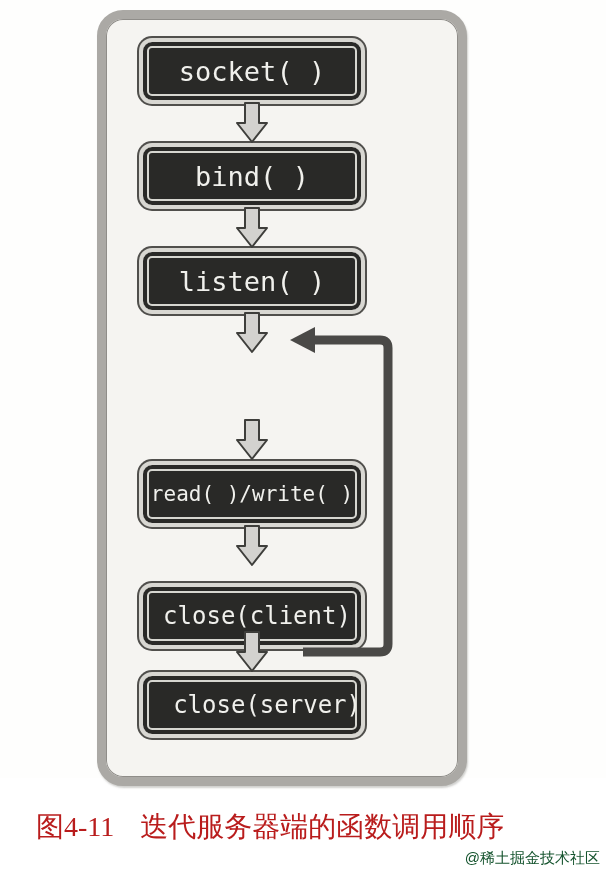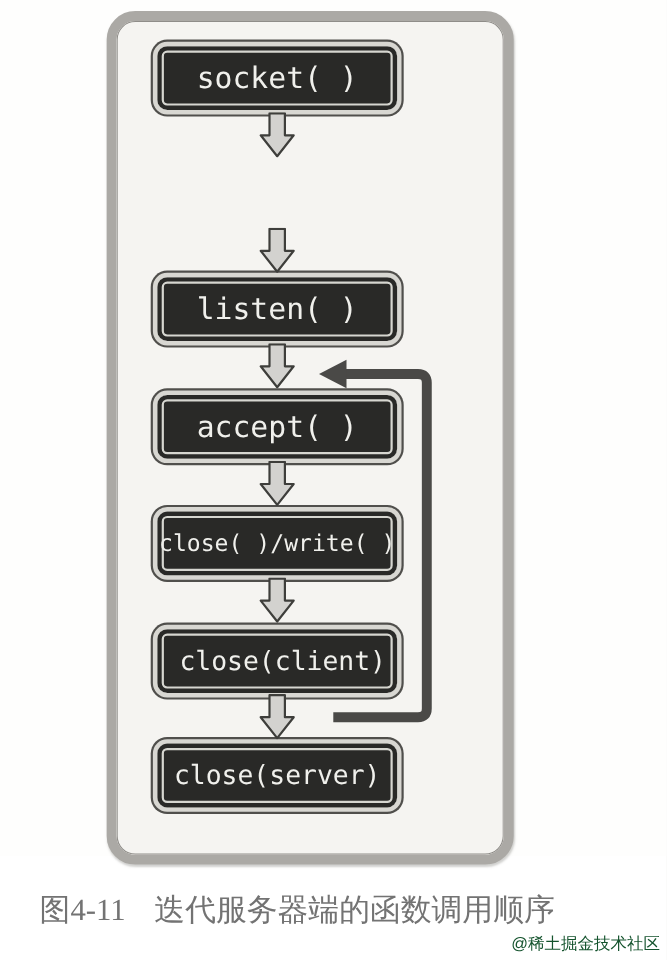--- a/index.html
+++ b/index.html
@@ -42,52 +42,52 @@
   }
   .box.fs-sm span { font-size:21px; }
   .box.fs-md span { font-size:24px; }
 
   .down-arrow { position:absolute; left:234px; width:36px; height:42px; }
   .loop-svg { position:absolute; left:0; top:0; width:606px; height:873px; pointer-events:none; }
 
   .caption {
     position:absolute; left:36px; top:808px;
     font-family:"Liberation Serif","DejaVu Serif",serif;
-    font-size:28px; color:#737373; white-space:nowrap;
+    font-size:28px; color:#b91c1c; white-space:nowrap;
   }
   .caption .fig-label { margin-right:26px; }
 
   .watermark {
     position:absolute; right:6px; top:849px;
     font-size:15px; color:#14532d; white-space:nowrap;
   }
 </style>
 </head>
 <body>
 
 <div class="page">
 
   <div class="panel"></div>
 
   <div class="box" style="top:38px;">
       <span>socket( )</span>
     </div>
+  <div class="box" style="top:143px;">
+      <span>bind( )</span>
+    </div>
   <div class="box" style="top:248px;text-align:right;">
       <span>listen( )</span>
     </div>
-  <div class="box" style="top:355px;">
-      <span>accept( )</span>
+  <div class="box fs-sm" style="top:461px;">
+      <span>read( )/write( )</span>
     </div>
-  <div class="box fs-sm" style="top:461px;">
-      <span>close( )/write( )</span>
-    </div>
-  <div class="box fs-md" style="top:568px;padding-left:10px;">
+  <div class="box fs-md" style="top:583px;padding-left:10px;">
       <span>close(client)</span>
     </div>
-  <div class="box fs-md" style="top:672px;">
+  <div class="box fs-md" style="top:672px;justify-content:flex-end;">
       <span>close(server)</span>
     </div>
 
   <svg class="down-arrow" style="top:102px;" viewBox="0 0 36 42">
       <polygon points="11,1 25,1 25,21 33,21 18,40 3,21 11,21" fill="#d3d2cf" stroke="#3e3e3b" stroke-width="2" stroke-linejoin="round"></polygon>
     </svg>
   <svg class="down-arrow" style="top:207px;" viewBox="0 0 36 42">
       <polygon points="11,1 25,1 25,21 33,21 18,40 3,21 11,21" fill="#d3d2cf" stroke="#3e3e3b" stroke-width="2" stroke-linejoin="round"></polygon>
     </svg>
   <svg class="down-arrow" style="top:312px;" viewBox="0 0 36 42">

